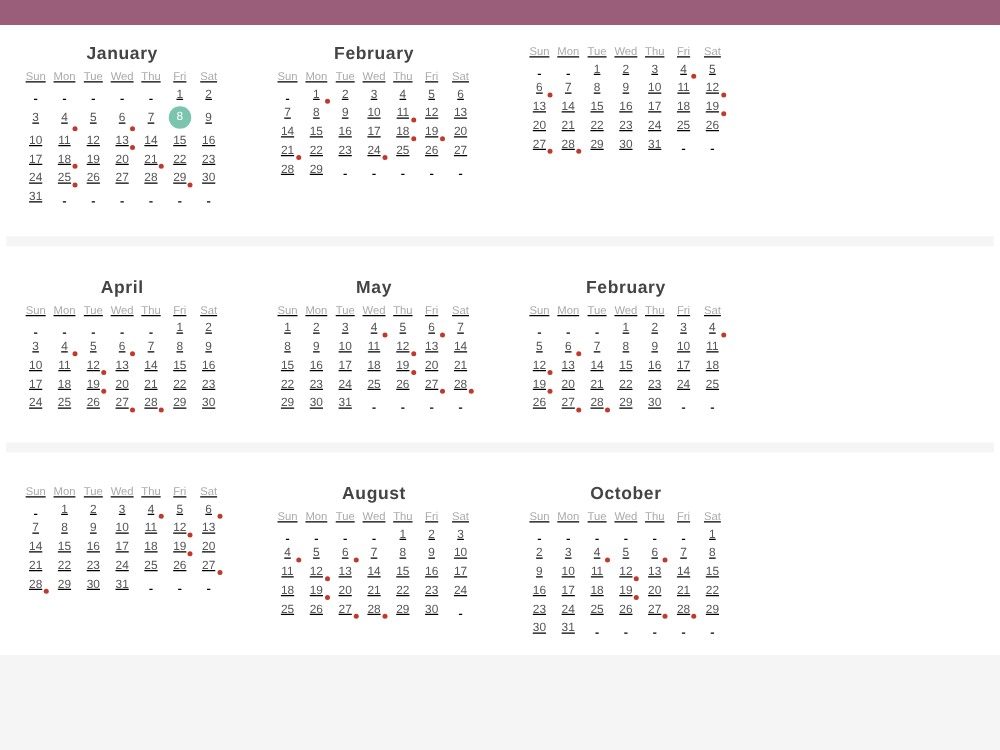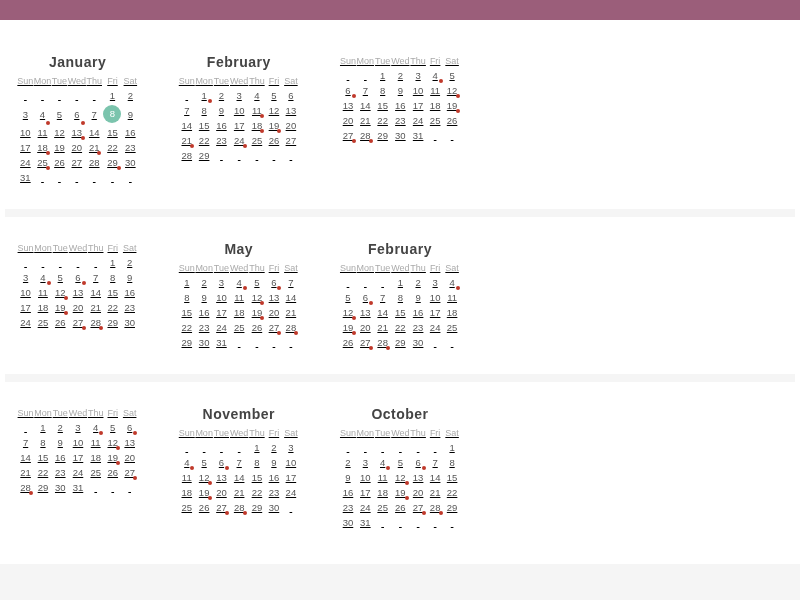--- a/index.html
+++ b/index.html
@@ -14,23 +14,23 @@
       background: #9b5e7a;
       color: white;
       text-align: center;
       font-size: 32px;
       font-weight: 300;
       padding: 10px 0;
       letter-spacing: 2px;
     }
     .calendars-grid {
       display: grid;
-      grid-template-columns: 1fr 1fr 1fr 1fr 1fr;
+      grid-template-columns: 1fr 1fr 1fr 1fr;
       gap: 16px;
-      padding: 26px 5px;
+      padding: 6px 5px;
       background: white;
     }
     .month-block {
       padding: 8px 12px;
     }
     .month-title {
       text-align: center;
       font-size: 14px;
       font-weight: 600;
       color: #444;
@@ -283,20 +283,21 @@
             <td>30</td>
             <td>31</td>
             <td>&nbsp;</td>
             <td>&nbsp;</td>
           </tr>
         </tbody>
       </table>
     </div>
     <div class="section-divider"></div>
     <div class="month-block">
+      <div class="month-title">April</div>
       <table class="cal-table">
         <thead>
           <tr>
             <th>Sun</th>
             <th>Mon</th>
             <th>Tue</th>
             <th>Wed</th>
             <th>Thu</th>
             <th>Fri</th>
             <th>Sat</th>
@@ -534,21 +535,21 @@
             <td>30</td>
             <td>31</td>
             <td>&nbsp;</td>
             <td>&nbsp;</td>
             <td>&nbsp;</td>
           </tr>
         </tbody>
       </table>
     </div>
     <div class="month-block">
-      <div class="month-title">November</div>
+      <div class="month-title">August</div>
       <table class="cal-table">
         <thead>
           <tr>
             <th>Sun</th>
             <th>Mon</th>
             <th>Tue</th>
             <th>Wed</th>
             <th>Thu</th>
             <th>Fri</th>
             <th>Sat</th>

